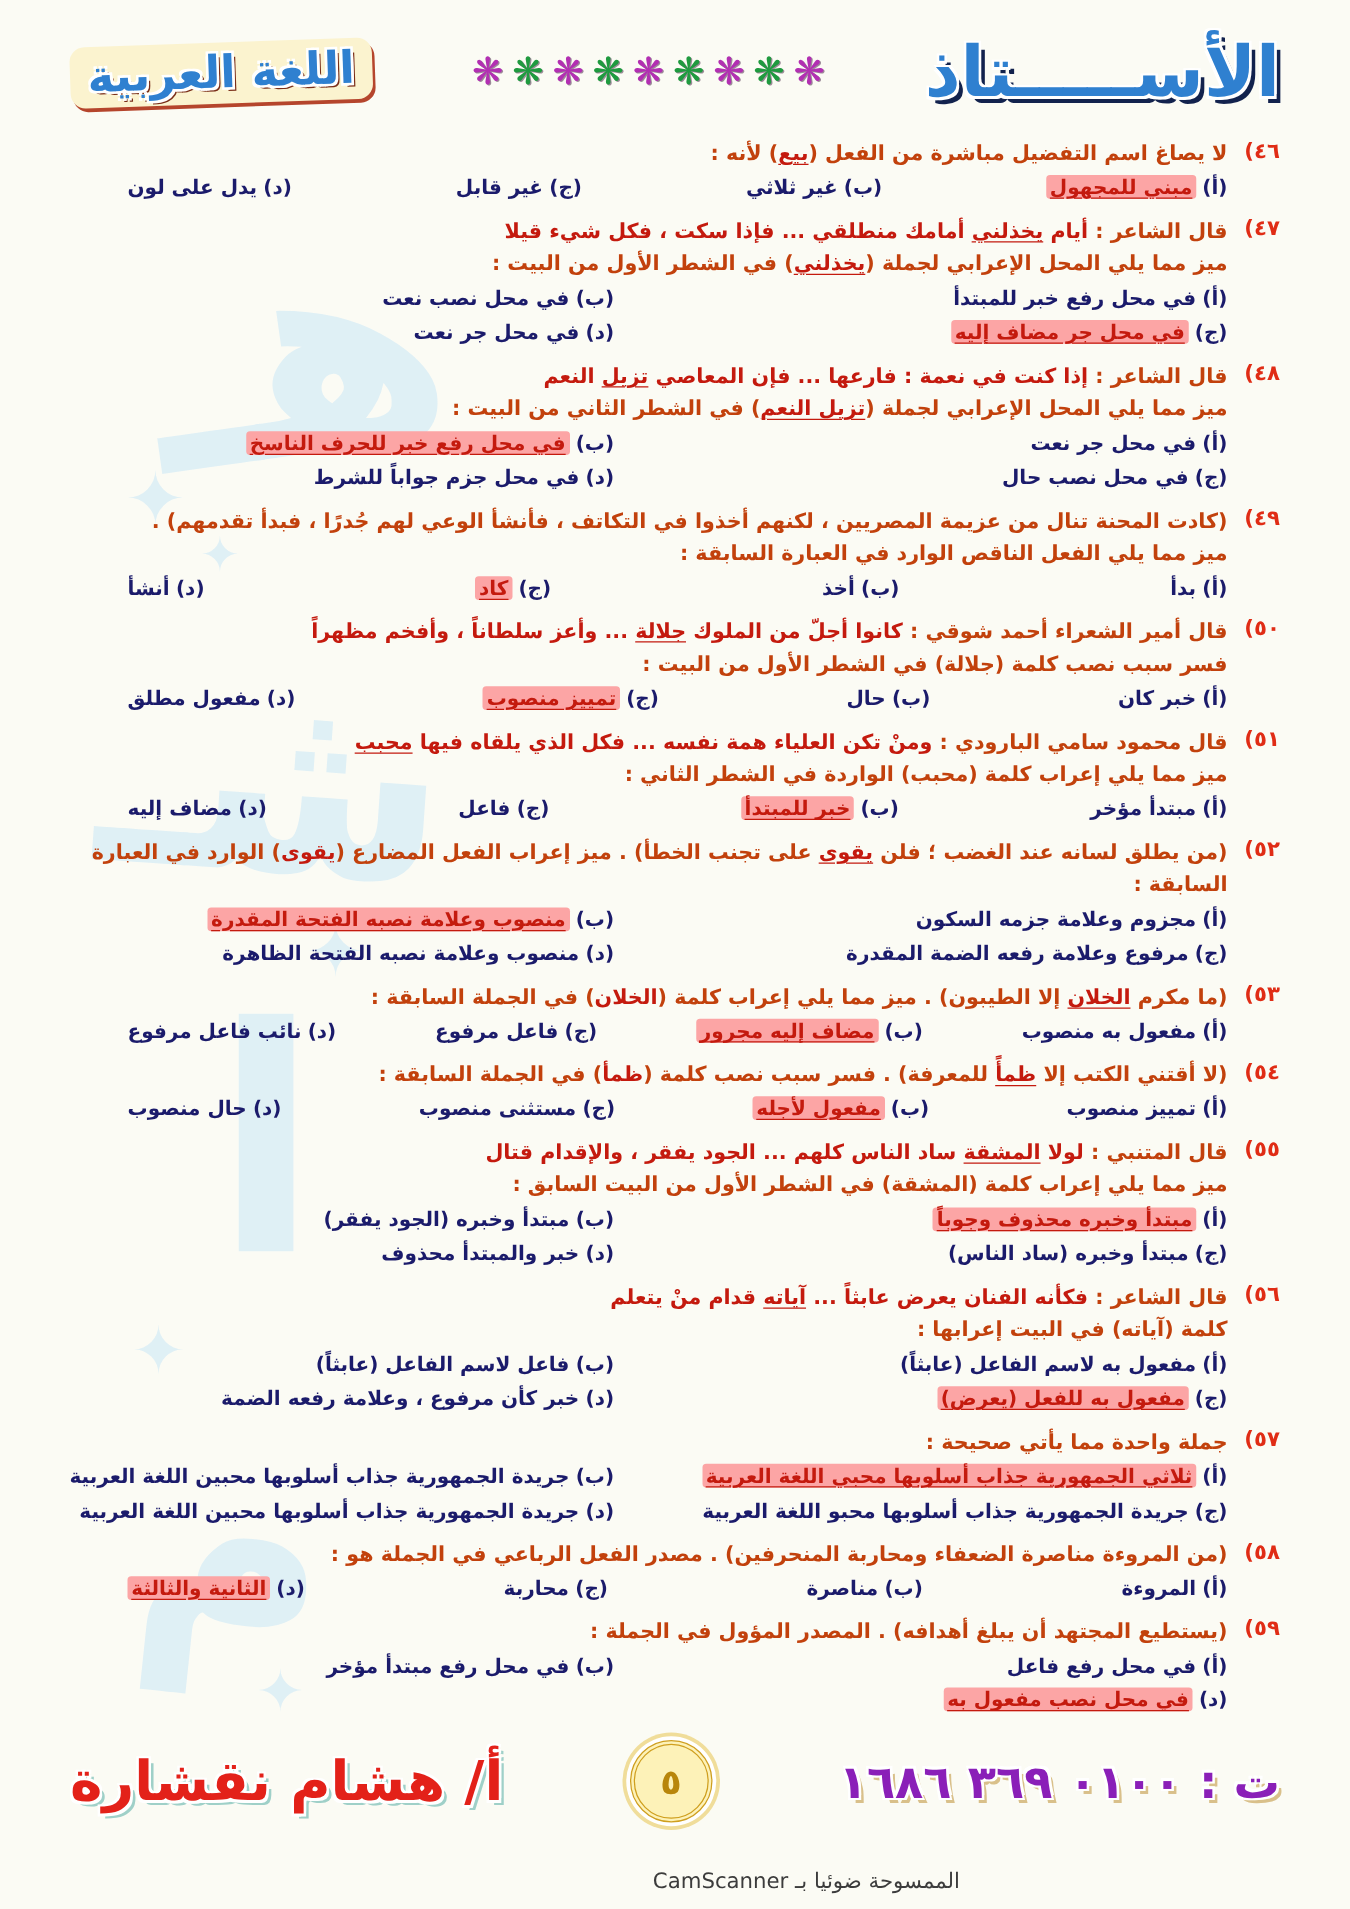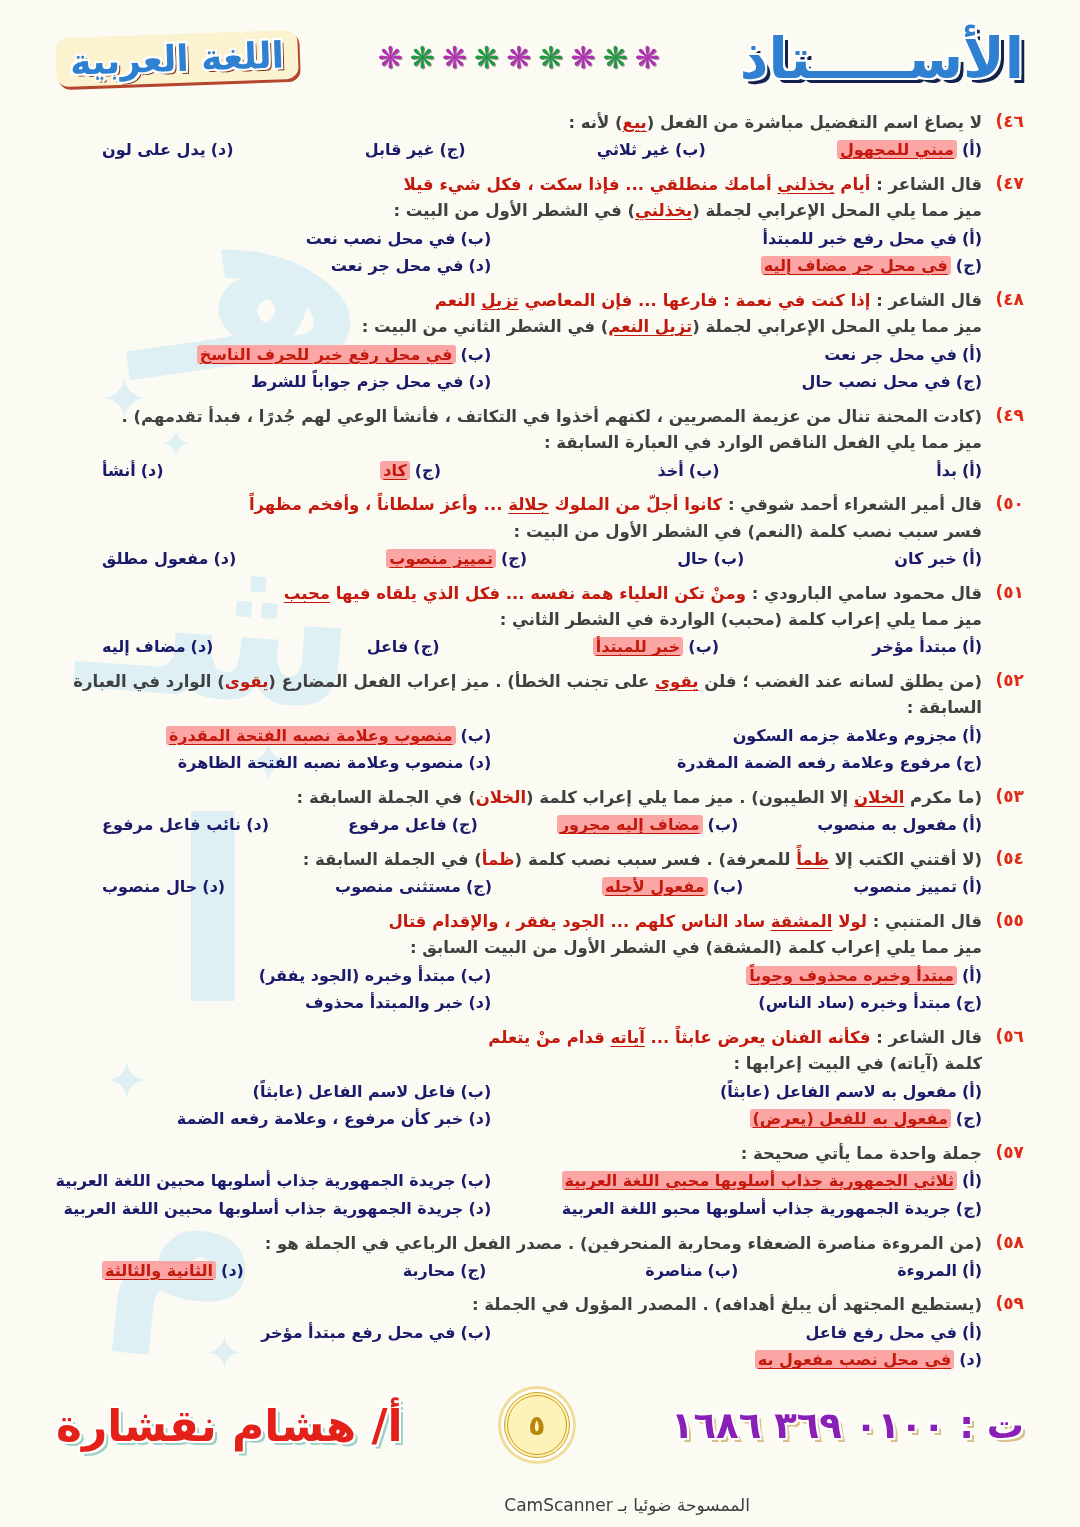--- a/index.html
+++ b/index.html
@@ -31,21 +31,21 @@
     background:#fbf3cf;border-radius:12px;padding:4px 14px;transform:rotate(-2deg);
     font-size:36px;font-weight:bold;color:#2f80d0;white-space:nowrap;
     box-shadow:2px 3px 0 #b5452c;
     text-shadow:-2px -2px 0 #fff,2px -2px 0 #fff,-2px 2px 0 #fff,2px 2px 0 #fff,3px 3px 0 #7a2e18;
   }
   
   .q{display:flex;gap:6px;margin-bottom:7px;}
   .qnum{color:#e02c15;font-weight:bold;font-size:17px;white-space:nowrap;min-width:36px;padding-top:1px;}
   .qbody{flex:1;}
   .qline{font-size:16.5px;font-weight:bold;color:#1b1b6b;line-height:1.6;}
-  .seg-n{color:#404040;}
+  .seg-n{color:#c2410c;}
   .seg-r{color:#c41a0e;}
   .seg-ru{color:#c41a0e;text-decoration:underline;text-decoration-color:#c41a0e;text-underline-offset:3px;}
   .opts{margin:1px 0 2px 0;}
   .opts.row4{display:flex;justify-content:space-between;padding-left:46px;}
   .opts.grid2{display:grid;grid-template-columns:53% 47%;row-gap:2px;}
   .opt{font-size:16px;font-weight:bold;color:#1b1b6b;line-height:1.6;white-space:nowrap;}
   .opt .letter{margin-left:5px;}
   .opt.correct .otext{
     color:#c41a0e;background:#fca5a5;border-radius:3px;padding:0 3px;
     text-decoration:underline;text-decoration-color:#c41a0e;text-underline-offset:3px;
@@ -63,21 +63,21 @@
     display:flex;align-items:center;justify-content:center;
     color:#b8860b;font-size:28px;font-weight:bold;
     box-shadow:0 0 0 3px #fff,0 0 0 6px #f0dd9a;
   }
   .teacher{
     color:#e32119;font-size:44px;font-weight:bold;white-space:nowrap;
     text-shadow:-2px -2px 0 #fff,2px -2px 0 #fff,-2px 2px 0 #fff,2px 2px 0 #fff,4px 4px 0 #9fd0c8;
     text-align:right;
   }
   .scan-note{
-    position:absolute;z-index:1;bottom:12px;right:330px;
+    position:absolute;z-index:1;bottom:12px;right:312px;
     color:#3c3c3c;font-size:17px;
   }
 </style>
 </head>
 <body>
 
 <div id="wm-layer">
     <span class="wm" style="left: 120px; top: 170px; font-size: 230px; transform: rotate(-8deg);">هـ</span>
     <span class="wm" style="left: 100px; top: 370px; font-size: 58px; transform: rotate(0deg);">✦</span>
     <span class="wm" style="left: 160px; top: 425px; font-size: 38px; transform: rotate(0deg);">✦</span>
@@ -156,21 +156,21 @@
             <div class="opt"><span class="letter">(ب)</span><span class="otext">أخذ</span></div>
             <div class="opt correct"><span class="letter">(ج)</span><span class="otext">كاد</span></div>
             <div class="opt"><span class="letter">(د)</span><span class="otext">أنشأ</span></div>
           </div>
         </div>
       </div>
       <div class="q">
         <span class="qnum">٥٠)</span>
         <div class="qbody">
           <div class="qline"><span class="seg-n">قال أمير الشعراء أحمد شوقي : </span><span class="seg-r">كانوا أجلّ من الملوك </span><span class="seg-ru">جلالة</span><span class="seg-r"> ... وأعز سلطاناً ، وأفخم مظهراً</span></div>
-          <div class="qline"><span class="seg-n">فسر سبب نصب كلمة (النعم) في الشطر الأول من البيت :</span></div>
+          <div class="qline"><span class="seg-n">فسر سبب نصب كلمة (جلالة) في الشطر الأول من البيت :</span></div>
           <div class="opts row4">
             <div class="opt"><span class="letter">(أ)</span><span class="otext">خبر كان</span></div>
             <div class="opt"><span class="letter">(ب)</span><span class="otext">حال</span></div>
             <div class="opt correct"><span class="letter">(ج)</span><span class="otext">تمييز منصوب</span></div>
             <div class="opt"><span class="letter">(د)</span><span class="otext">مفعول مطلق</span></div>
           </div>
         </div>
       </div>
       <div class="q">
         <span class="qnum">٥١)</span>

